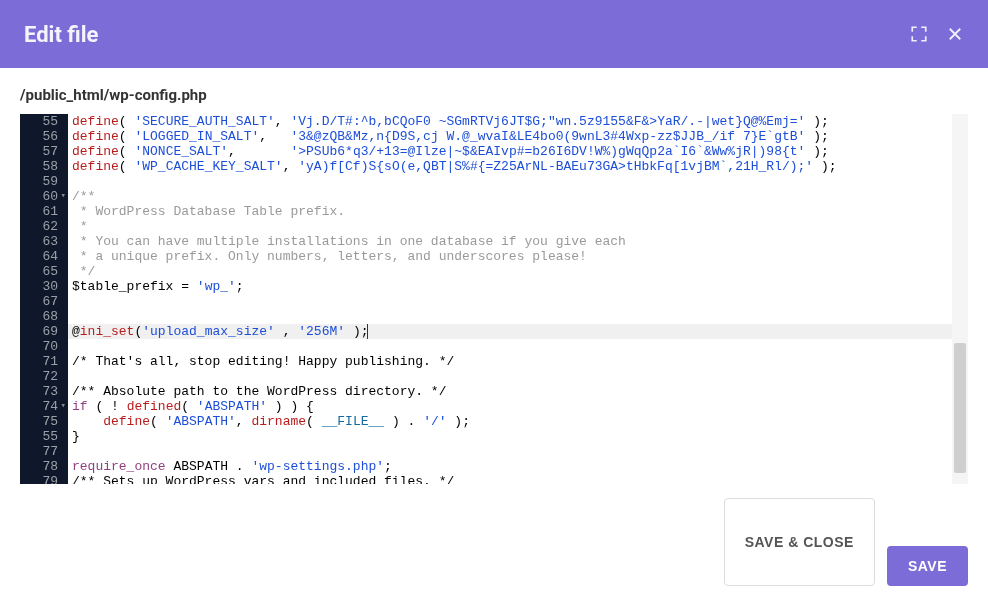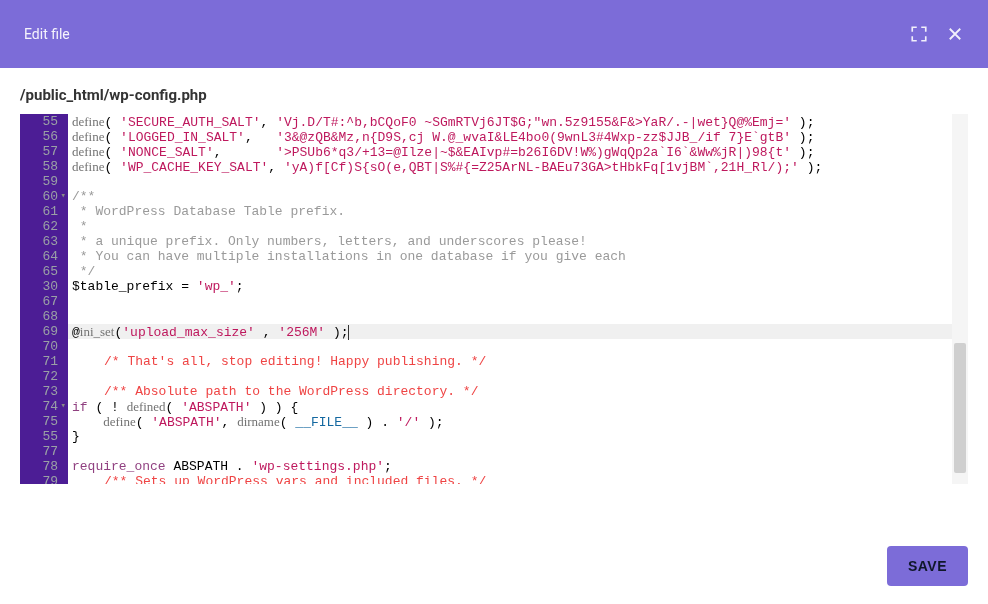--- a/index.html
+++ b/index.html
@@ -15,22 +15,22 @@
 .header {
   background: #7c6cd8;
   color: #fff;
   height: 68px;
   display: flex;
   align-items: center;
   padding: 0 24px;
   justify-content: space-between;
 }
 .header-title {
-  font-size: 14px;
-  font-weight: 400;
+  font-size: 22px;
+  font-weight: 700;
   color: rgba(255,255,255,0.92);
 }
 .header-icons {
   display: flex;
   gap: 18px;
   align-items: center;
 }
 .icon-btn {
   cursor: pointer;
   color: rgba(255,255,255,0.9);
@@ -49,21 +49,21 @@
   flex: 1;
   display: flex;
   font-family: Consolas, "Courier New", monospace;
   font-size: 13px;
   line-height: 15px;
   overflow: hidden;
   position: relative;
   margin: 0 20px;
 }
 .gutter {
-  background: #4c1d95;
+  background: #0f172a;
   text-align: right;
   color: #9aa0a6;
   padding-right: 10px;
   padding-left: 6px;
   user-select: none;
   min-width: 48px;
 }
 .gutter .line-num {
   height: 15px;
   position: relative;
@@ -96,24 +96,24 @@
   height: 100%;
   background: #f5f5f5;
 }
 .scrollbar-thumb {
   position: absolute;
   right: 2px;
   width: 12px;
   background: #cfcfcf;
   border-radius: 2px;
 }
-.tok-fn { color: #737373; font-family: Liberation Serif, serif; }
-.tok-str { color: #be185d; }
+.tok-fn { color: #b91c1c; }
+.tok-str { color: #1d4ed8; }
 .tok-cmt { color: #9a9a9a; }
-.tok-cmt2 { color: #ef4444; margin-left: 32px; }
+.tok-cmt2 { color: #000000; }
 .tok-var { color: #000000; }
 .tok-kw { color: #904080; }
 .tok-const { color: #1468a0; text-align: right; }
 
 .footer {
   padding: 14px 20px 18px;
   display: flex;
   justify-content: flex-end;
   gap: 12px;
   background: #fff;
@@ -127,21 +127,21 @@
   border: 1px solid transparent;
   letter-spacing: 0.5px;
 }
 .btn-secondary {
   background: #fff;
   color: #555;
   border-color: #dcdcdc;
 }
 .btn-primary {
   background: #7c6cd8;
-  color: #0f172a;
+  color: #ffffff;
   margin-top: 48px;
 }
 .cursor-caret {
   border-right: 1px solid #333;
   margin-left: -1px;
 }
 </style>
 </head>
 <body>
 
@@ -194,22 +194,22 @@
     </div>
   <div class="code-area">
     <div class="code-line"><span class="tok-fn">define</span><span>( </span><span class="tok-str">'SECURE_AUTH_SALT'</span><span>, </span><span class="tok-str">'Vj.D/T#:^b,bCQoF0 ~SGmRTVj6JT$G;"wn.5z9155&amp;F&amp;&gt;YaR/.-|wet}Q@%Emj='</span><span> );</span></div>
       <div class="code-line"><span class="tok-fn">define</span><span>( </span><span class="tok-str">'LOGGED_IN_SALT'</span><span>,   </span><span class="tok-str">'3&amp;@zQB&amp;Mz,n{D9S,cj W.@_wvaI&amp;LE4bo0(9wnL3#4Wxp-zz$JJB_/if 7}E`gtB'</span><span> );</span></div>
       <div class="code-line"><span class="tok-fn">define</span><span>( </span><span class="tok-str">'NONCE_SALT'</span><span>,       </span><span class="tok-str">'&gt;PSUb6*q3/+13=@Ilze|~$&amp;EAIvp#=b26I6DV!W%)gWqQp2a`I6`&amp;Ww%jR|)98{t'</span><span> );</span></div>
       <div class="code-line"><span class="tok-fn">define</span><span>( </span><span class="tok-str">'WP_CACHE_KEY_SALT'</span><span>, </span><span class="tok-str">'yA)f[Cf)S{sO(e,QBT|S%#{=Z25ArNL-BAEu73GA&gt;tHbkFq[1vjBM`,21H_Rl/);'</span><span> );</span></div>
       <div class="code-line"></div>
       <div class="code-line"><span class="tok-cmt">/**</span></div>
       <div class="code-line"><span class="tok-cmt"> * WordPress Database Table prefix.</span></div>
       <div class="code-line"><span class="tok-cmt"> *</span></div>
+      <div class="code-line"><span class="tok-cmt"> * You can have multiple installations in one database if you give each</span></div>
       <div class="code-line"><span class="tok-cmt"> * a unique prefix. Only numbers, letters, and underscores please!</span></div>
-      <div class="code-line"><span class="tok-cmt"> * You can have multiple installations in one database if you give each</span></div>
       <div class="code-line"><span class="tok-cmt"> */</span></div>
       <div class="code-line"><span class="tok-var">$table_prefix</span><span> = </span><span class="tok-str">'wp_'</span><span>;</span></div>
       <div class="code-line"></div>
       <div class="code-line"></div>
       <div class="code-line highlighted"><span>@</span><span class="tok-fn">ini_set</span><span>(</span><span class="tok-str">'upload_max_size'</span><span> , </span><span class="tok-str">'256M'</span><span> );</span><span class="cursor-caret"></span></div>
       <div class="code-line"></div>
       <div class="code-line"><span class="tok-cmt2">/* That's all, stop editing! Happy publishing. */</span></div>
       <div class="code-line"></div>
       <div class="code-line"><span class="tok-cmt2">/** Absolute path to the WordPress directory. */</span></div>
       <div class="code-line"><span class="tok-kw">if</span><span> ( ! </span><span class="tok-fn">defined</span><span>( </span><span class="tok-str">'ABSPATH'</span><span> ) ) {</span></div>
@@ -219,14 +219,15 @@
       <div class="code-line"><span class="tok-kw">require_once</span><span> ABSPATH . </span><span class="tok-str">'wp-settings.php'</span><span>;</span></div>
       <div class="code-line"><span class="tok-cmt2">/** Sets up WordPress vars and included files. */</span></div>
       <div class="code-line"></div>
       <div class="scrollbar">
       <div class="scrollbar-thumb" style="top: 62%; height: 35%;"></div>
     </div>
   </div>
 </div>
 
 <div class="footer">
+  <button class="btn btn-secondary">SAVE &amp; CLOSE</button>
   <button class="btn btn-primary">SAVE</button>
 </div>
 
 </body></html>

